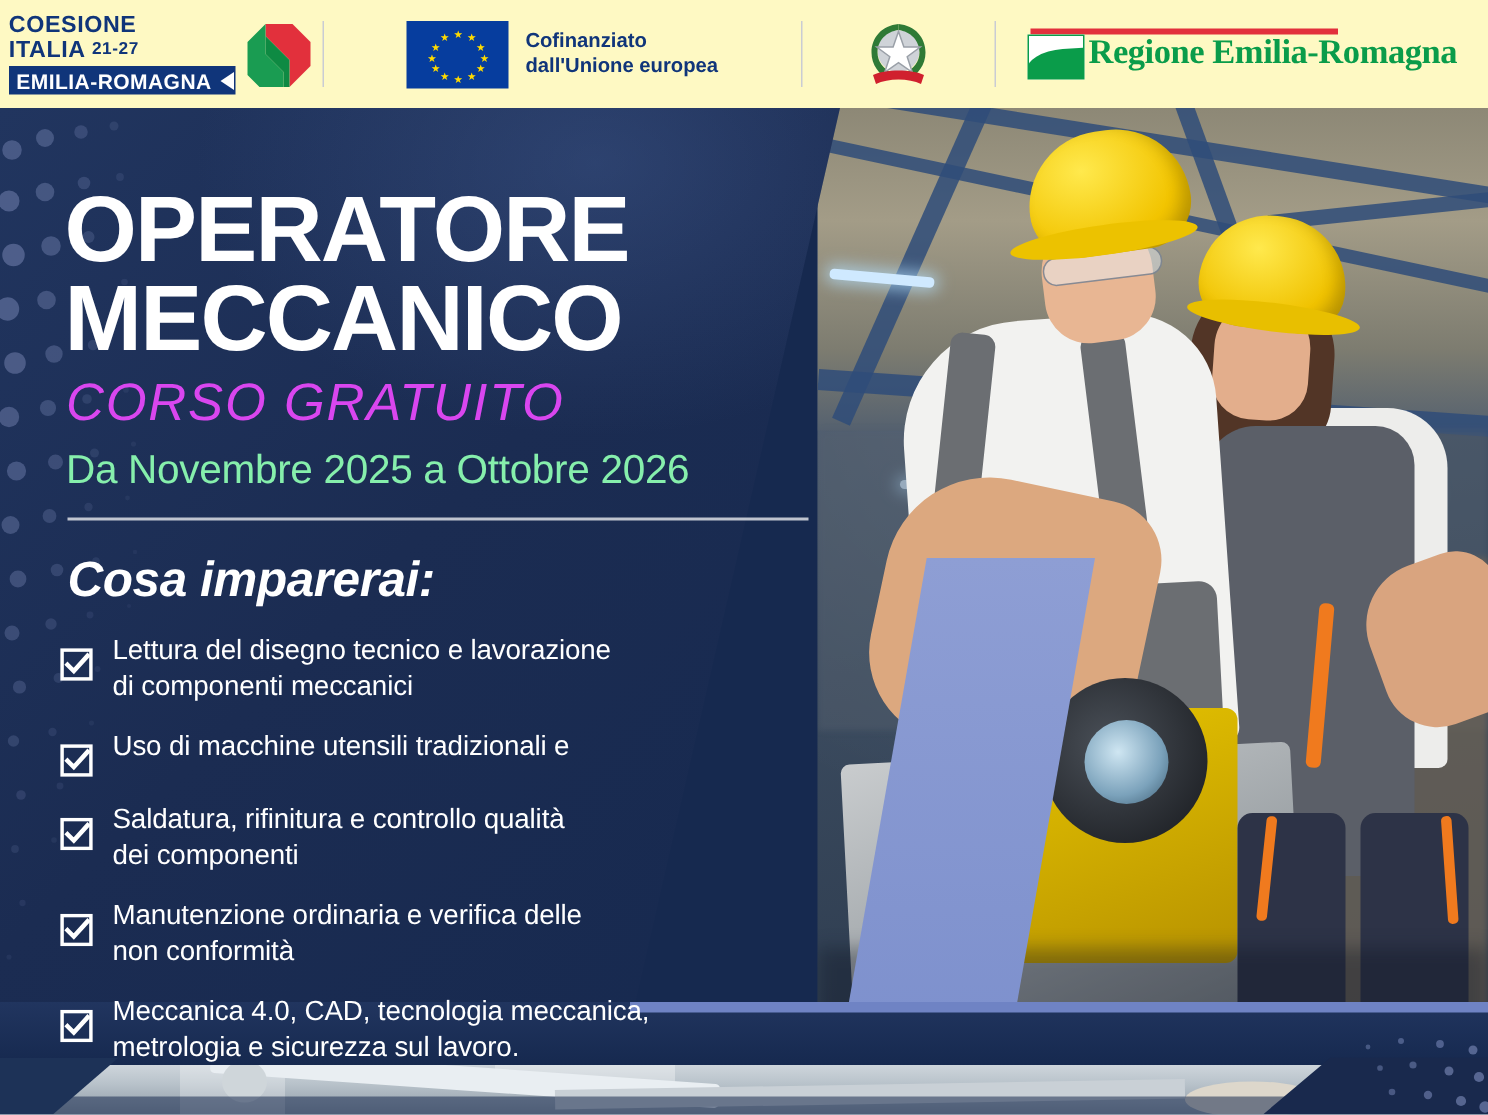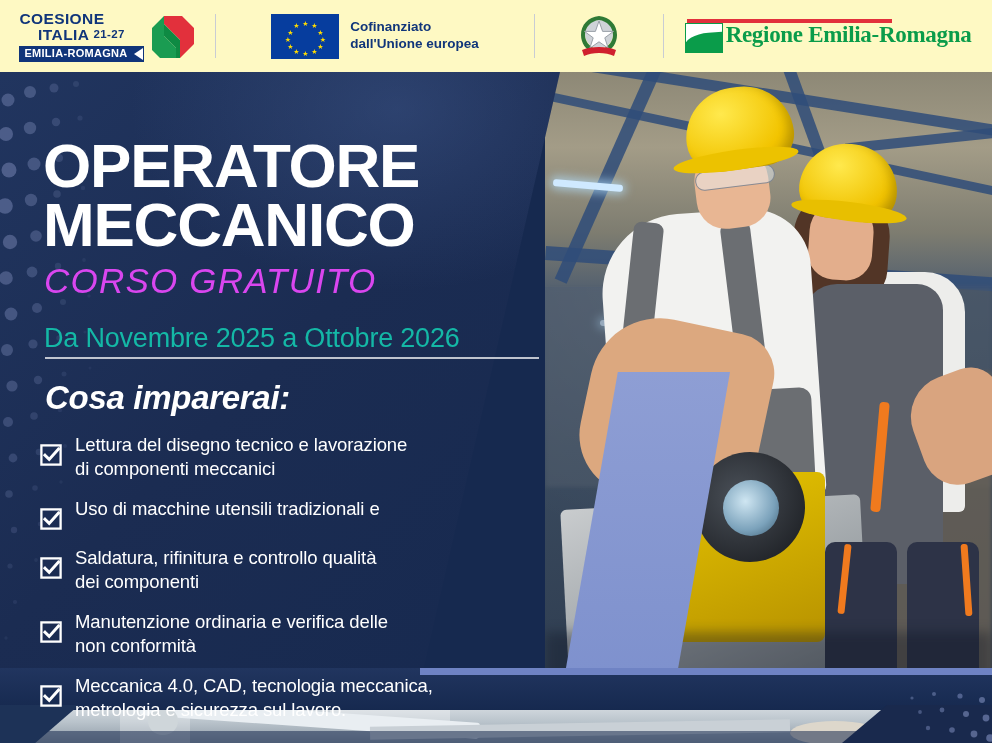--- a/index.html
+++ b/index.html
@@ -19,25 +19,25 @@
     display:flex;align-items:center;
     z-index:40;
   }
   .logo-cell{display:flex;align-items:center;justify-content:center;height:72px;}
   .vsep{width:1px;height:44px;background:#c9ccd4;flex:0 0 1px;}
 
   
   .coesione{display:flex;align-items:center;gap:6px;}
   .coes-txt{font-family:"Liberation Sans",sans-serif;line-height:1;}
   .coes-l1{font-size:15.5px;font-weight:700;color:#10357a;letter-spacing:.4px;}
-  .coes-l2{font-size:15.5px;font-weight:700;color:#10357a;letter-spacing:.4px;margin-top:1px;text-align:center;}
+  .coes-l2{font-size:15.5px;font-weight:700;color:#10357a;letter-spacing:.4px;margin-top:1px;}
   .coes-l2 span.yr{font-size:11.5px;font-weight:700;vertical-align:2px;}
   .coes-badge{
     margin-top:3px;background:#10357a;color:#fff;
-    font-size:11px;font-weight:700;letter-spacing:.3px;
+    font-size:14px;font-weight:700;letter-spacing:.3px;
     padding:2.5px 16px 2.5px 5px;position:relative;display:inline-block;
   }
   .coes-badge .arrowhead{
     position:absolute;right:1px;top:50%;transform:translateY(-50%);
     width:0;height:0;border-top:6px solid transparent;border-bottom:6px solid transparent;
     border-right:9px solid #fff;
   }
   .coes-mark{position:relative;width:46px;height:44px;}
 
   
@@ -177,37 +177,37 @@
   }
   .pb-left{
     position:absolute;left:0;top:705px;width:110px;height:38px;z-index:15;
     background:#1d3257;
     -webkit-clip-path:polygon(0 0,72% 0,32% 100%,0 100%);
     clip-path:polygon(0 0,72% 0,32% 100%,0 100%);
   }
   .dots-br{position:absolute;right:0;top:690px;width:120px;height:53px;z-index:17;pointer-events:none;}
 
   
-  .content{position:absolute;left:0;top:72px;width:560px;height:671px;z-index:25;}
+  .content{position:absolute;left:0;top:60px;width:560px;height:671px;z-index:25;}
 
   .title{
     position:absolute;left:43px;top:22px;width:520px;
     color:#ffffff;font-weight:700;font-size:62px;line-height:.96;
     letter-spacing:-1.2px;
   }
   .title .l2{display:block;}
 
   .subtitle{
     position:absolute;left:44px;top:191px;
     color:#d946ef;font-style:italic;font-weight:400;font-size:35px;
     letter-spacing:1.2px;line-height:1;
   }
   .daterange{
     position:absolute;left:44px;top:240px;
-    color:#14b8a6;font-weight:400;font-size:27px;letter-spacing:-.2px;line-height:1;margin-top:13px;
+    color:#86efac;font-weight:400;font-size:27px;letter-spacing:-.2px;line-height:1;
   }
   .rule{
     position:absolute;left:45px;top:285px;width:494px;height:1.5px;
     background:rgba(255,255,255,.72);
   }
   .lead{
     position:absolute;left:45px;top:309px;
     color:#ffffff;font-weight:700;font-style:italic;font-size:33px;letter-spacing:-.3px;line-height:1;text-align:center;
   }
 

